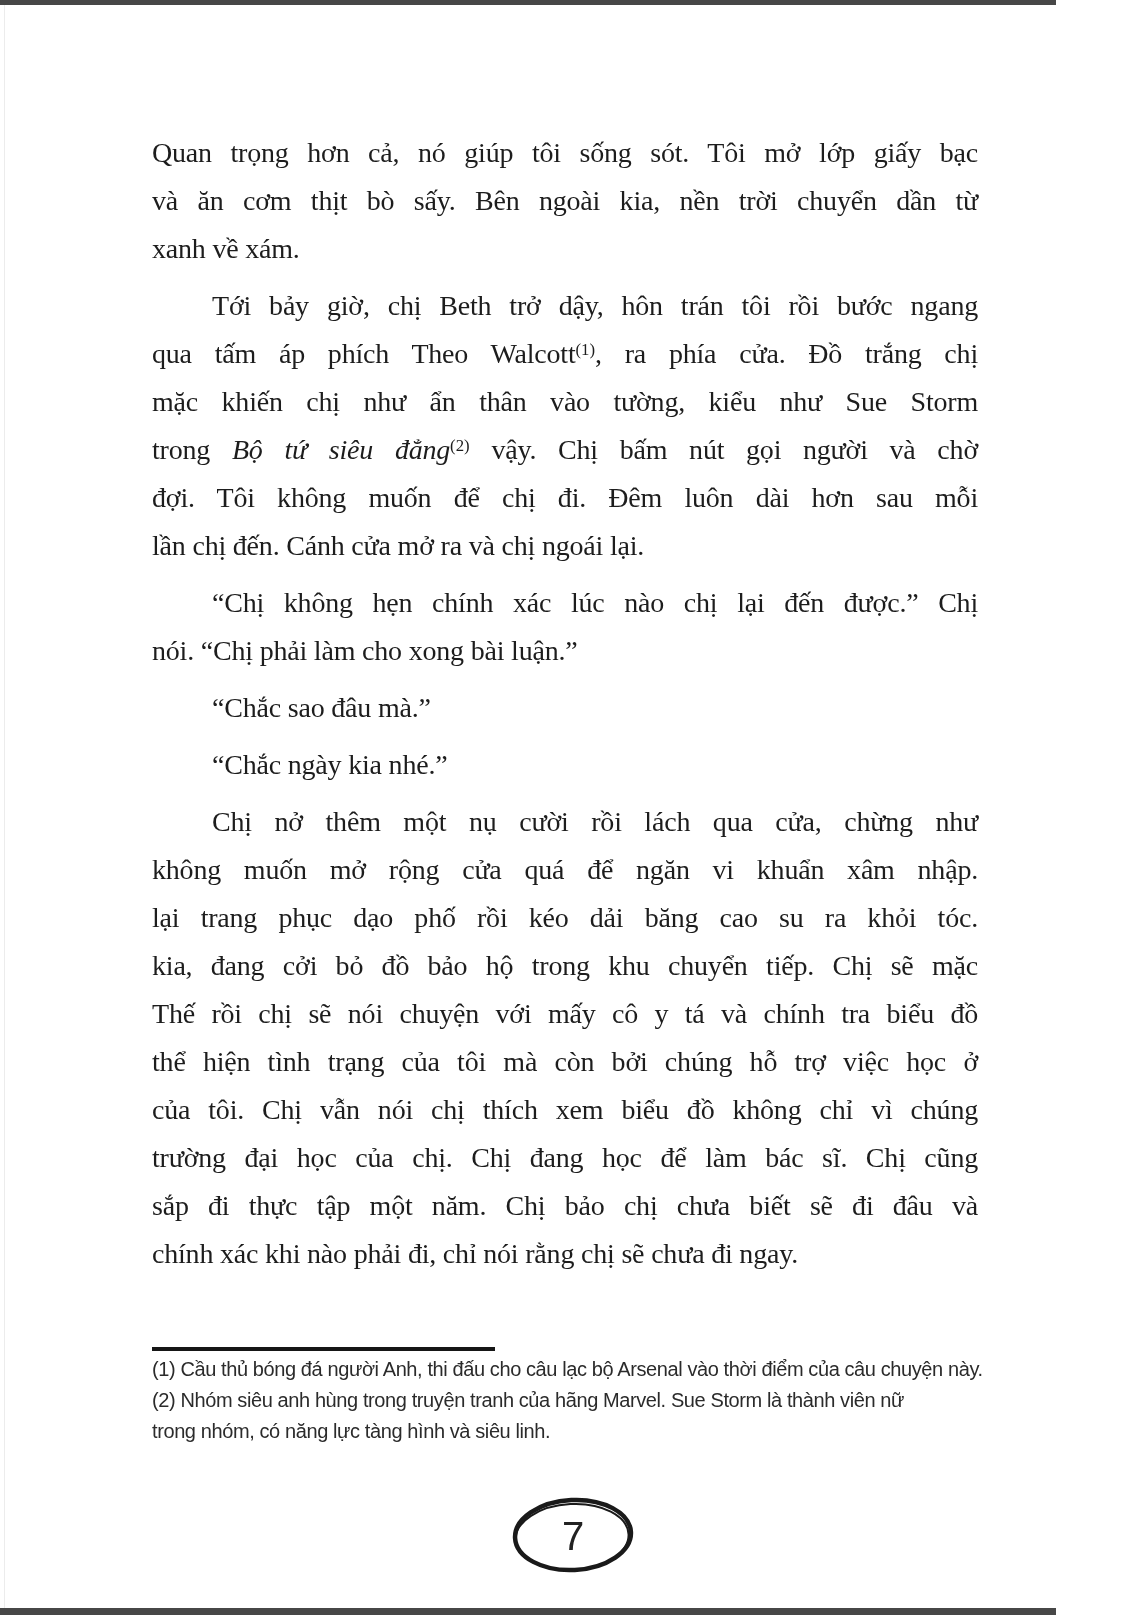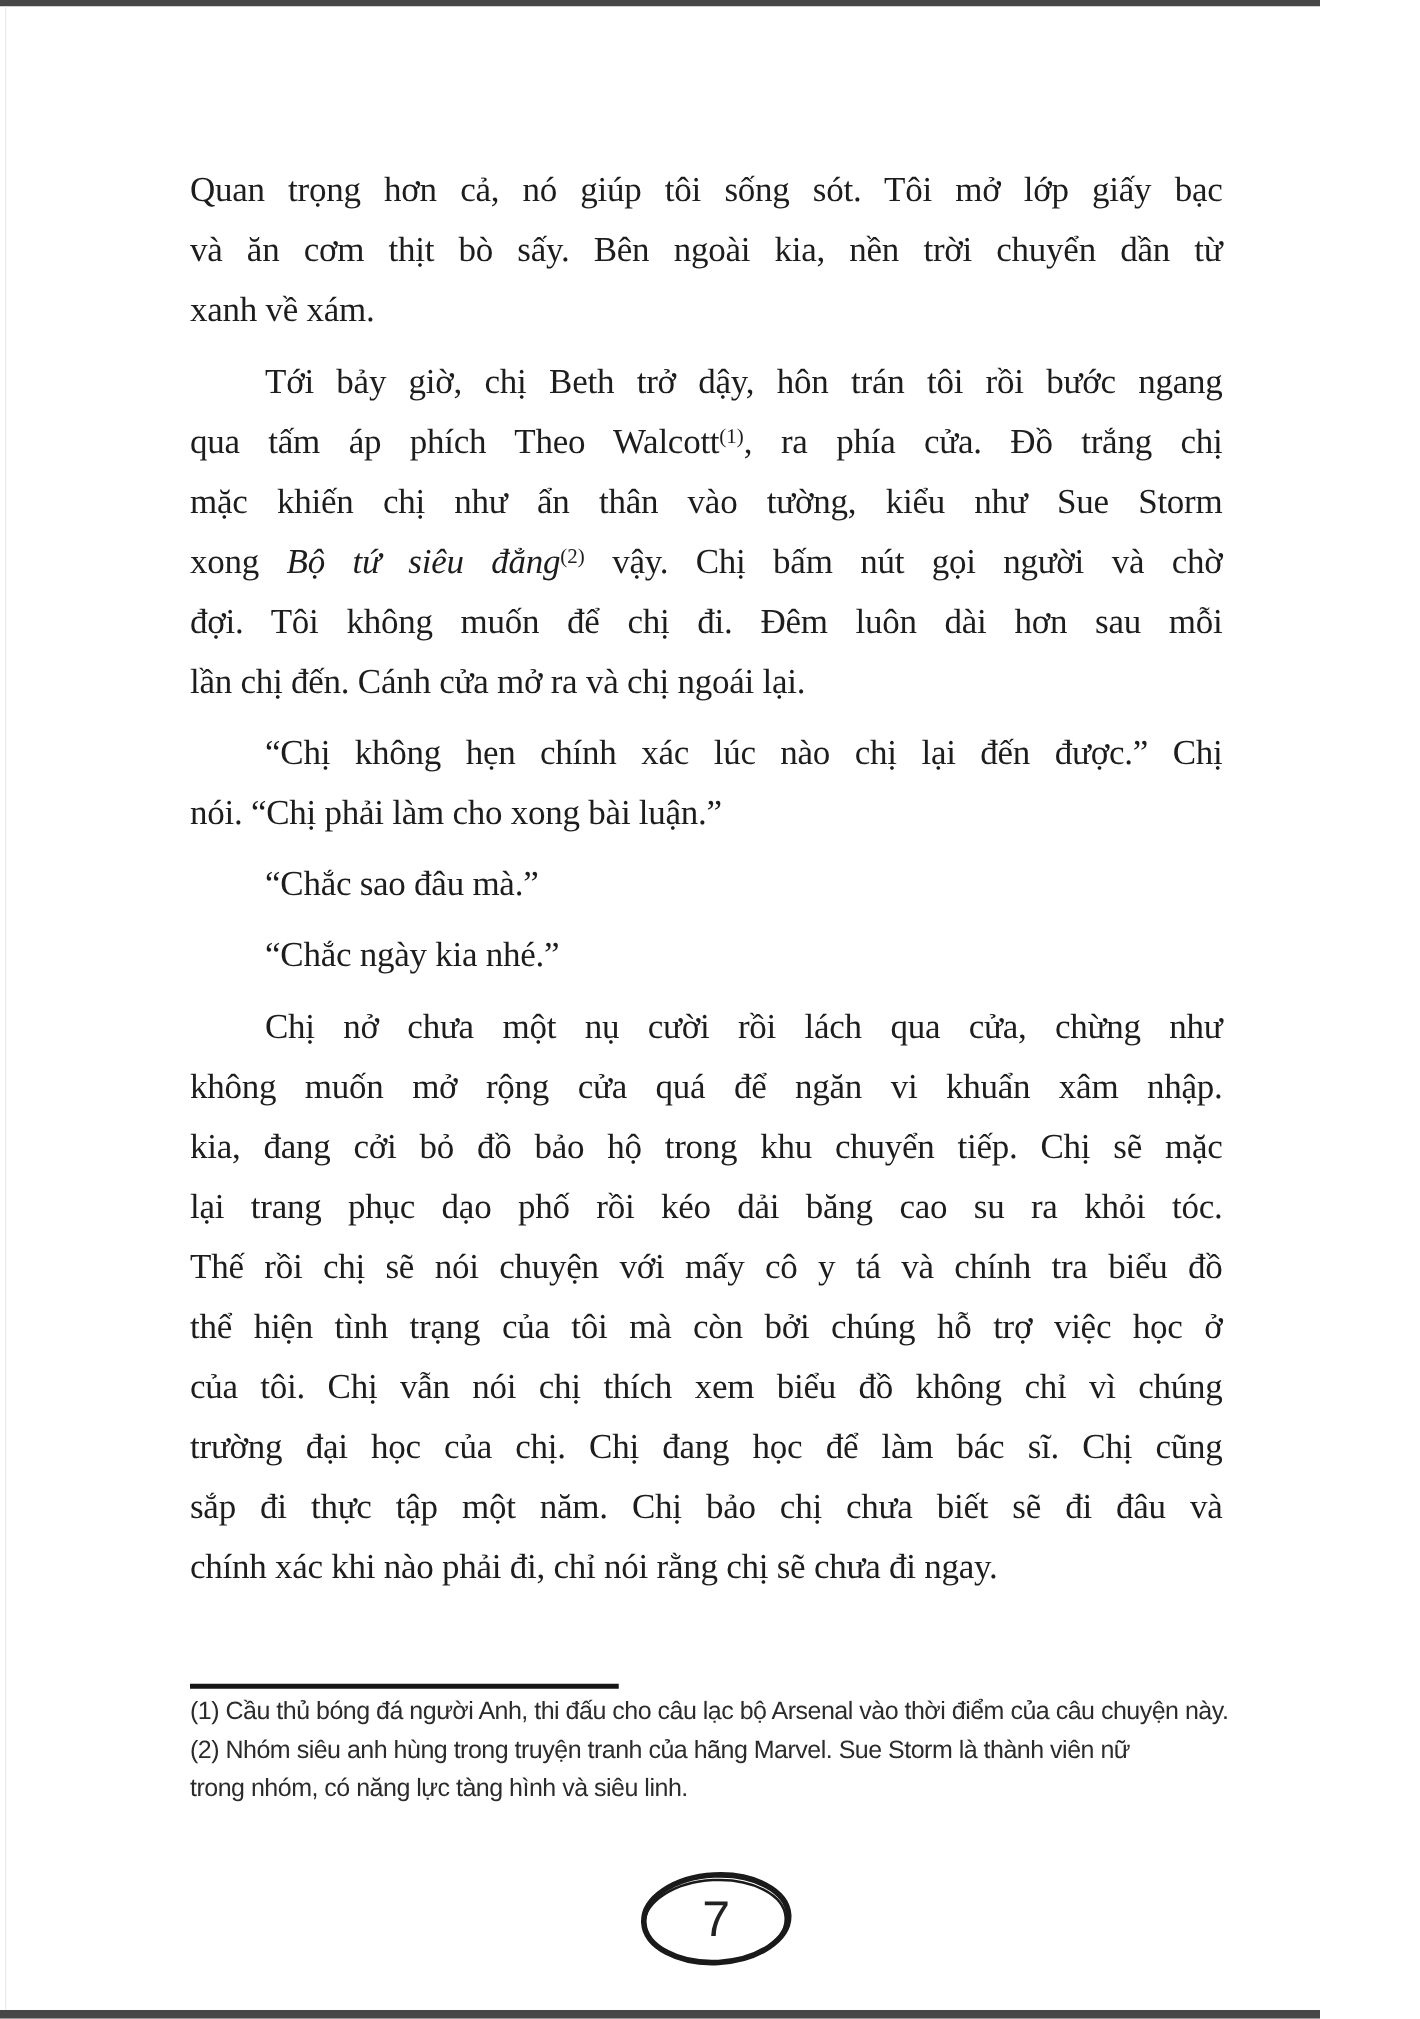--- a/index.html
+++ b/index.html
@@ -90,31 +90,31 @@
   <div class="edge-bar top"></div>
   <div class="scan-line"></div>
 
   <div class="text-block" id="body-text">
       <div class="tl"><span>Quan trọng hơn cả, nó giúp tôi sống sót. Tôi mở lớp giấy bạc</span></div>
       <div class="tl"><span>và ăn cơm thịt bò sấy. Bên ngoài kia, nền trời chuyển dần từ</span></div>
       <div class="tl last"><span>xanh về xám.</span></div>
       <div class="tl indent para"><span>Tới bảy giờ, chị Beth trở dậy, hôn trán tôi rồi bước ngang</span></div>
       <div class="tl"><span>qua tấm áp phích Theo Walcott</span><span class="sup">(1)</span><span>, ra phía cửa. Đồ trắng chị</span></div>
       <div class="tl"><span>mặc khiến chị như ẩn thân vào tường, kiểu như Sue Storm</span></div>
-      <div class="tl"><span>xong </span><i>Bộ tứ siêu đẳng</i><span class="sup">(2)</span><span> vậy. Chị bấm nút gọi người và chờ</span></div>
+      <div class="tl"><span>trong </span><i>Bộ tứ siêu đẳng</i><span class="sup">(2)</span><span> vậy. Chị bấm nút gọi người và chờ</span></div>
       <div class="tl"><span>đợi. Tôi không muốn để chị đi. Đêm luôn dài hơn sau mỗi</span></div>
       <div class="tl last"><span>lần chị đến. Cánh cửa mở ra và chị ngoái lại.</span></div>
       <div class="tl indent para"><span>“Chị không hẹn chính xác lúc nào chị lại đến được.” Chị</span></div>
       <div class="tl last"><span>nói. “Chị phải làm cho xong bài luận.”</span></div>
       <div class="tl indent para last"><span>“Chắc sao đâu mà.”</span></div>
       <div class="tl indent para last"><span>“Chắc ngày kia nhé.”</span></div>
-      <div class="tl indent para"><span>Chị nở chưa một nụ cười rồi lách qua cửa, chừng như</span></div>
+      <div class="tl indent para"><span>Chị nở thêm một nụ cười rồi lách qua cửa, chừng như</span></div>
       <div class="tl"><span>không muốn mở rộng cửa quá để ngăn vi khuẩn xâm nhập.</span></div>
+      <div class="tl"><span>lại trang phục dạo phố rồi kéo dải băng cao su ra khỏi tóc.</span></div>
       <div class="tl"><span>kia, đang cởi bỏ đồ bảo hộ trong khu chuyển tiếp. Chị sẽ mặc</span></div>
-      <div class="tl"><span>lại trang phục dạo phố rồi kéo dải băng cao su ra khỏi tóc.</span></div>
       <div class="tl"><span>Thế rồi chị sẽ nói chuyện với mấy cô y tá và chính tra biểu đồ</span></div>
       <div class="tl"><span>thể hiện tình trạng của tôi mà còn bởi chúng hỗ trợ việc học ở</span></div>
       <div class="tl"><span>của tôi. Chị vẫn nói chị thích xem biểu đồ không chỉ vì chúng</span></div>
       <div class="tl"><span>trường đại học của chị. Chị đang học để làm bác sĩ. Chị cũng</span></div>
       <div class="tl"><span>sắp đi thực tập một năm. Chị bảo chị chưa biết sẽ đi đâu và</span></div>
       <div class="tl last"><span>chính xác khi nào phải đi, chỉ nói rằng chị sẽ chưa đi ngay.</span></div>
     </div>
 
   <div class="footnote-rule"></div>
 

